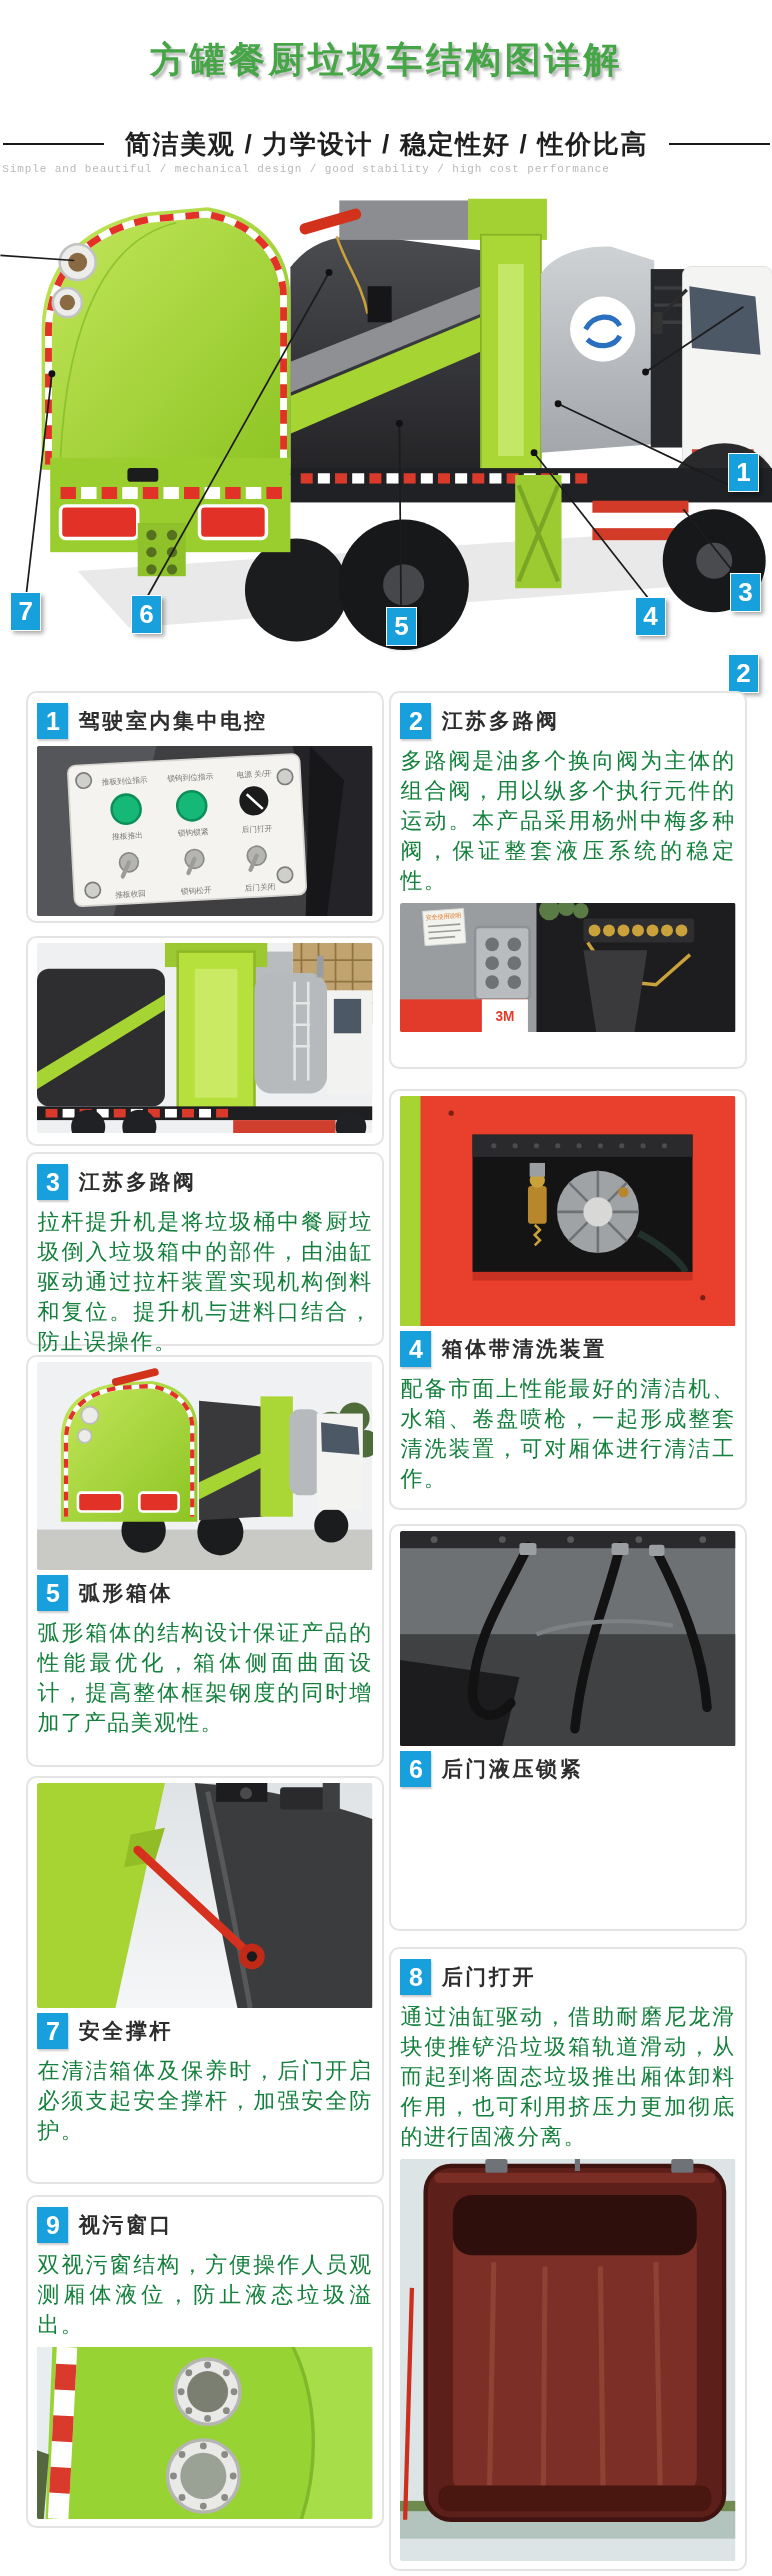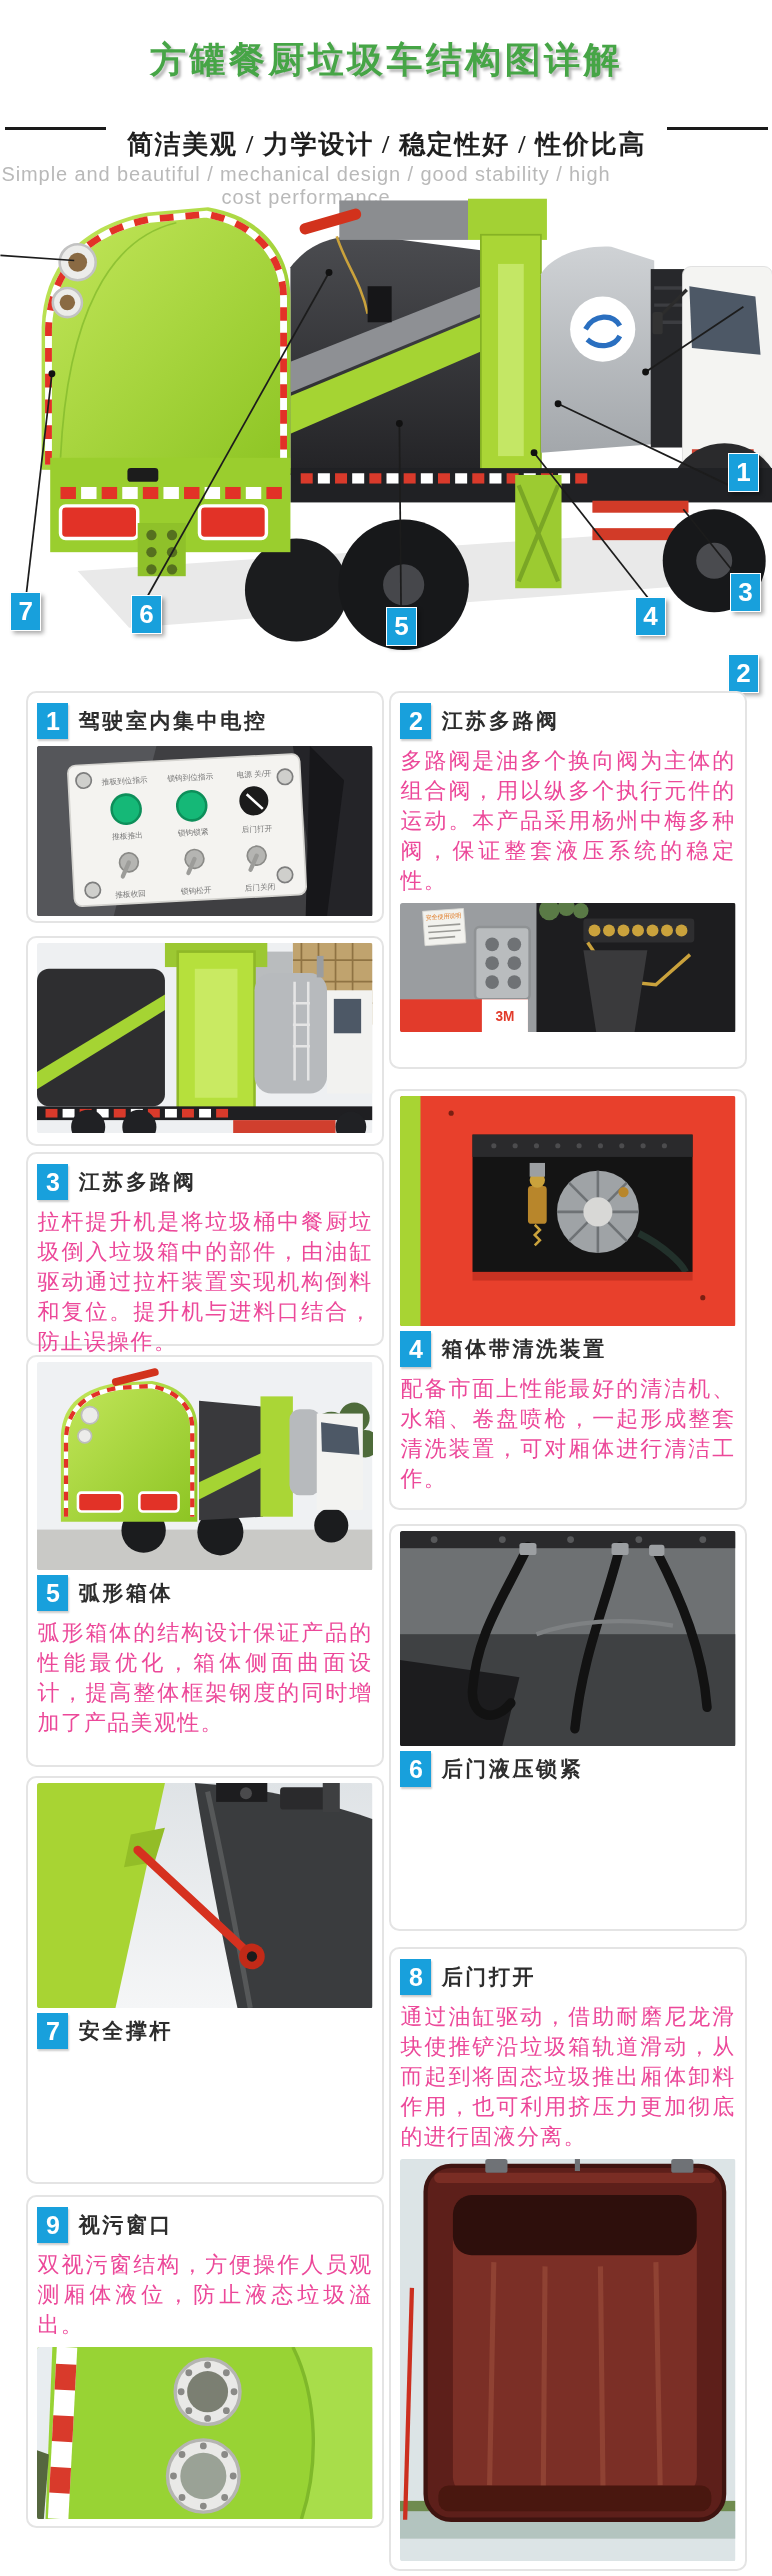--- a/index.html
+++ b/index.html
@@ -8,31 +8,31 @@
     font-family:"Liberation Sans","DejaVu Sans",sans-serif;overflow:hidden;
   }
   
   .page-title{
     position:absolute;left:0;top:36px;width:773px;text-align:center;
     font-size:36px;font-weight:900;color:#46a546;letter-spacing:3.4px;
     text-shadow:2.6px 3.4px 2.6px rgba(0,0,0,.28);margin:0;
   }
   .subtitle-row{
     position:absolute;left:0;top:127px;width:773px;height:34px;
-    display:flex;justify-content:center;font-family:Liberation Serif, serif;
+    display:flex;align-items:center;justify-content:center;
   }
   .subtitle-line{height:2.6px;background:#1a1a1a;flex:0 0 101px;}
   .subtitle-text{
     font-size:26px;font-weight:bold;color:#1f1f1f;letter-spacing:1.7px;
     margin:0 20.6px;white-space:nowrap;
   }
   .subtitle-en{
     position:absolute;left:0;top:163px;width:612px;text-align:center;
-    font-family:Liberation Sans, sans-serif;
-    font-size:20px;color:#b9b9b9;letter-spacing:0.9px;
+    font-family:Liberation Mono, monospace;
+    font-size:11px;color:#b9b9b9;letter-spacing:0.9px;
   }
   
   .diagram{position:absolute;left:0;top:185px;width:773px;height:489px;}
   .diagram svg{position:absolute;left:0;top:0;}
   .callout{
     position:absolute;width:31px;height:39px;background:#18a0dc;color:#fff;
     font-size:26px;font-weight:bold;display:flex;align-items:center;justify-content:center;
     border:1.7px solid #fff;box-shadow:2.6px 3.4px 4.3px rgba(0,0,0,.35);box-sizing:border-box;
   }
   
@@ -41,21 +41,21 @@
     border-radius:10.3px;padding:5.2px 9.4px;box-sizing:border-box;
   }
   .card-head{display:flex;align-items:center;margin:4.3px 0 5.2px 0;height:38px;}
   .badge{
     width:31px;height:36px;background:#18a0dc;color:#fff;font-size:25px;font-weight:bold;
     display:flex;align-items:center;justify-content:center;margin-right:10.3px;
     box-shadow:0.9px 1.7px 1.7px rgba(0,0,0,.2);flex:0 0 31px;
   }
   .card-title{font-size:21px;font-weight:bold;color:#2d2d2d;letter-spacing:2.6px;margin:0;}
   .card-text{
-    font-size:22px;line-height:30px;letter-spacing:1.3px;color:#ec4899;
+    font-size:22px;line-height:30px;letter-spacing:1.3px;color:#15803d;
     text-align:justify;margin:1.7px 0 0 0;
   }
   .photo{display:block;width:100%;border-radius:2.6px;}
 </style>
 </head>
 <body>
 
 <h1 class="page-title">方罐餐厨垃圾车结构图详解</h1>
 <div class="subtitle-row">
   <div class="subtitle-line"></div>
@@ -384,20 +384,21 @@
     <polygon points="0,0 150,0 92,262 0,262" fill="#a8d433"></polygon>
     <polygon points="110,60 150,52 138,92 102,98" fill="#93bd27"></polygon>
     <line x1="118" y1="78" x2="248" y2="198" stroke="#d6311f" stroke-width="10" stroke-linecap="round"></line>
     <circle cx="252" cy="202" r="15" fill="#c22a18"></circle>
     <circle cx="252" cy="202" r="6" fill="#1b1b1b"></circle>
   </svg>
   <div class="card-head">
     <span class="badge">7</span>
     <h2 class="card-title">安全撑杆</h2>
   </div>
+  <p class="card-text">在清洁箱体及保养时，后门开启必须支起安全撑杆，加强安全防护。</p>
 </div>
 
 <div class="card" style="left:26px;top:2195px;height:333px;">
   <div class="card-head">
     <span class="badge">9</span>
     <h2 class="card-title">视污窗口</h2>
   </div>
   <p class="card-text">双视污窗结构，方便操作人员观测厢体液位，防止液态垃圾溢出。</p>
   <svg class="photo" height="172" viewBox="0 0 393 200" preserveAspectRatio="none" style="margin-top:6.9px;">
     <rect width="393" height="200" fill="#98d334"></rect>

